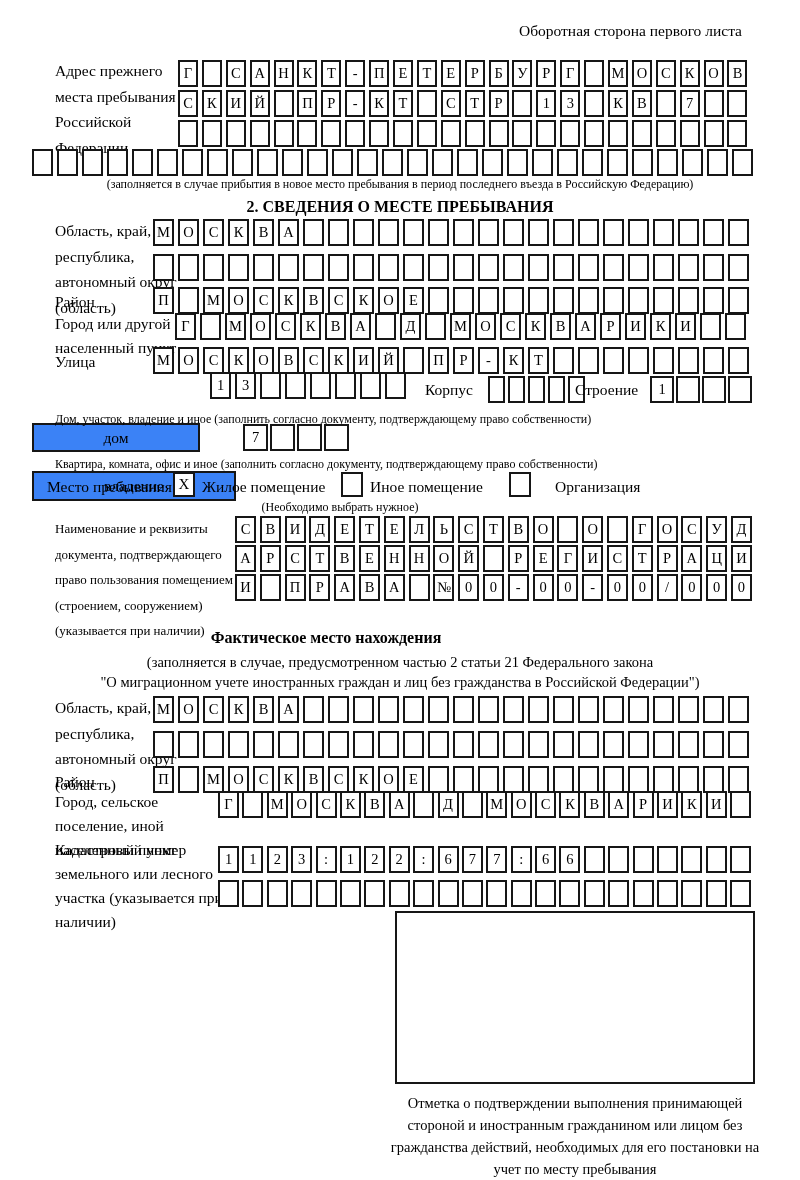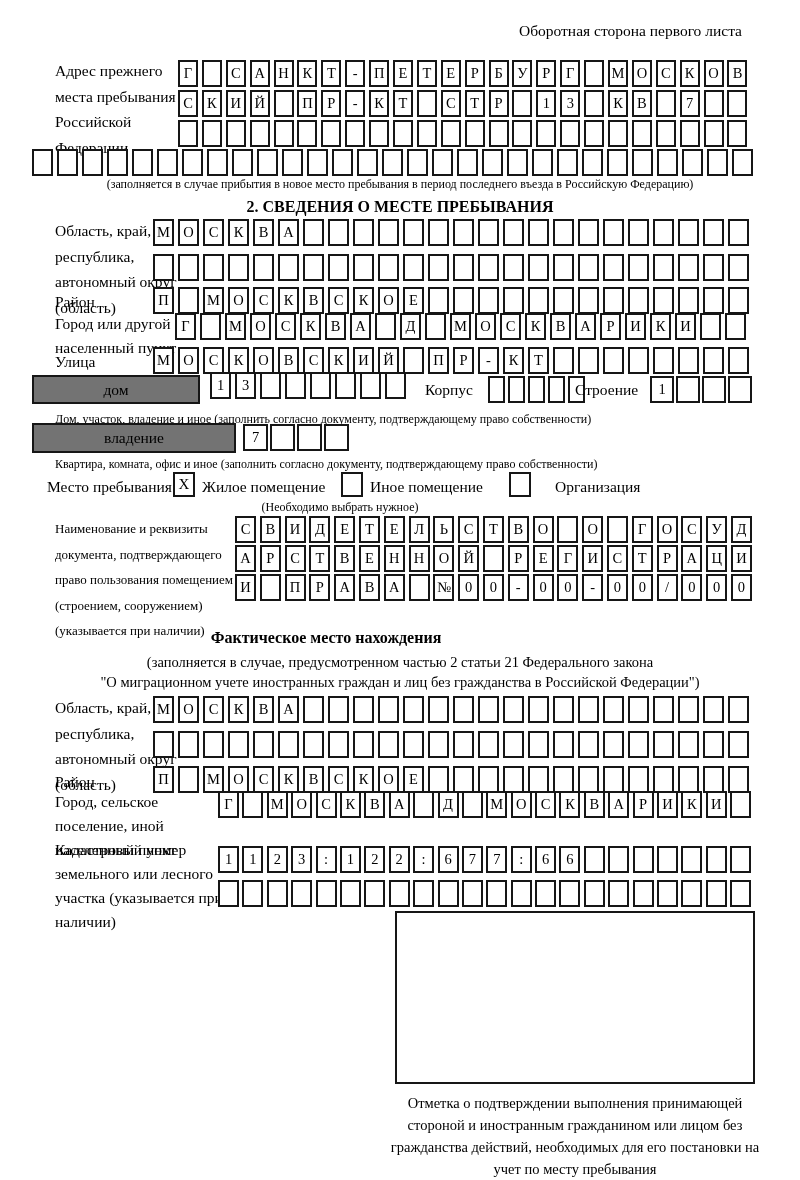--- a/index.html
+++ b/index.html
@@ -13,21 +13,21 @@
   .cell{display:inline-block;width:17px;height:23px;border:2px solid #161616;margin-right:4px;
         text-align:center;font-size:14.5px;line-height:23px;vertical-align:top;background:#fff;}
   .p24 .cell{width:16px;margin-right:3.9px;}
   .p248 .cell{margin-right:3.8px;}
   .p244 .cell{margin-right:3.4px;}
   .korp .cell{width:13px;margin-right:3px;}
   .stro .cell{width:20px;margin-right:2px;}
   .kv .cell{width:21px;margin-right:2px;}
   .chk{display:inline-block;width:18px;height:21px;border:2px solid #161616;text-align:center;
        line-height:21px;font-size:15px;vertical-align:top;background:#fff;}
-  .namedbox{border:2px solid #161616;text-align:center;font-size:15.5px;background:#737373;}
+  .namedbox{border:2px solid #161616;text-align:center;font-size:15.5px;background:#3b82f6;margin-top:48px;}
   .stamp{border:2px solid #161616;background:#fff;}
 </style>
 </head>
 <body>
 
 <div class="abs lbl" style="top:18px;right:58px;">Оборотная сторона первого листа</div>
 
 <div class="abs lbl" style="left:55px;top:58px;width:138px;">Адрес прежнего места пребывания в Российской Федерации</div>
 <div class="abs row p24" style="left:178px;top:60px;"><span class="cell">Г</span><span class="cell"></span><span class="cell">С</span><span class="cell">А</span><span class="cell">Н</span><span class="cell">К</span><span class="cell">Т</span><span class="cell">-</span><span class="cell">П</span><span class="cell">Е</span><span class="cell">Т</span><span class="cell">Е</span><span class="cell">Р</span><span class="cell">Б</span><span class="cell">У</span><span class="cell">Р</span><span class="cell">Г</span><span class="cell"></span><span class="cell">М</span><span class="cell">О</span><span class="cell">С</span><span class="cell">К</span><span class="cell">О</span><span class="cell">В</span></div>
 <div class="abs row p24" style="left:178px;top:90px;"><span class="cell">С</span><span class="cell">К</span><span class="cell">И</span><span class="cell">Й</span><span class="cell"></span><span class="cell">П</span><span class="cell">Р</span><span class="cell">-</span><span class="cell">К</span><span class="cell">Т</span><span class="cell"></span><span class="cell">С</span><span class="cell">Т</span><span class="cell">Р</span><span class="cell"></span><span class="cell">1</span><span class="cell">3</span><span class="cell"></span><span class="cell">К</span><span class="cell">В</span><span class="cell"></span><span class="cell">7</span><span class="cell"></span><span class="cell"></span></div>

